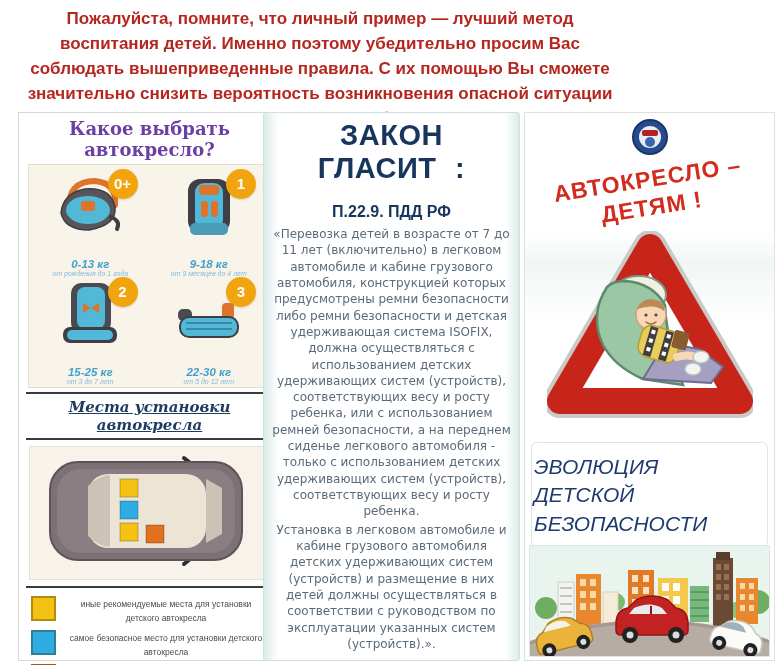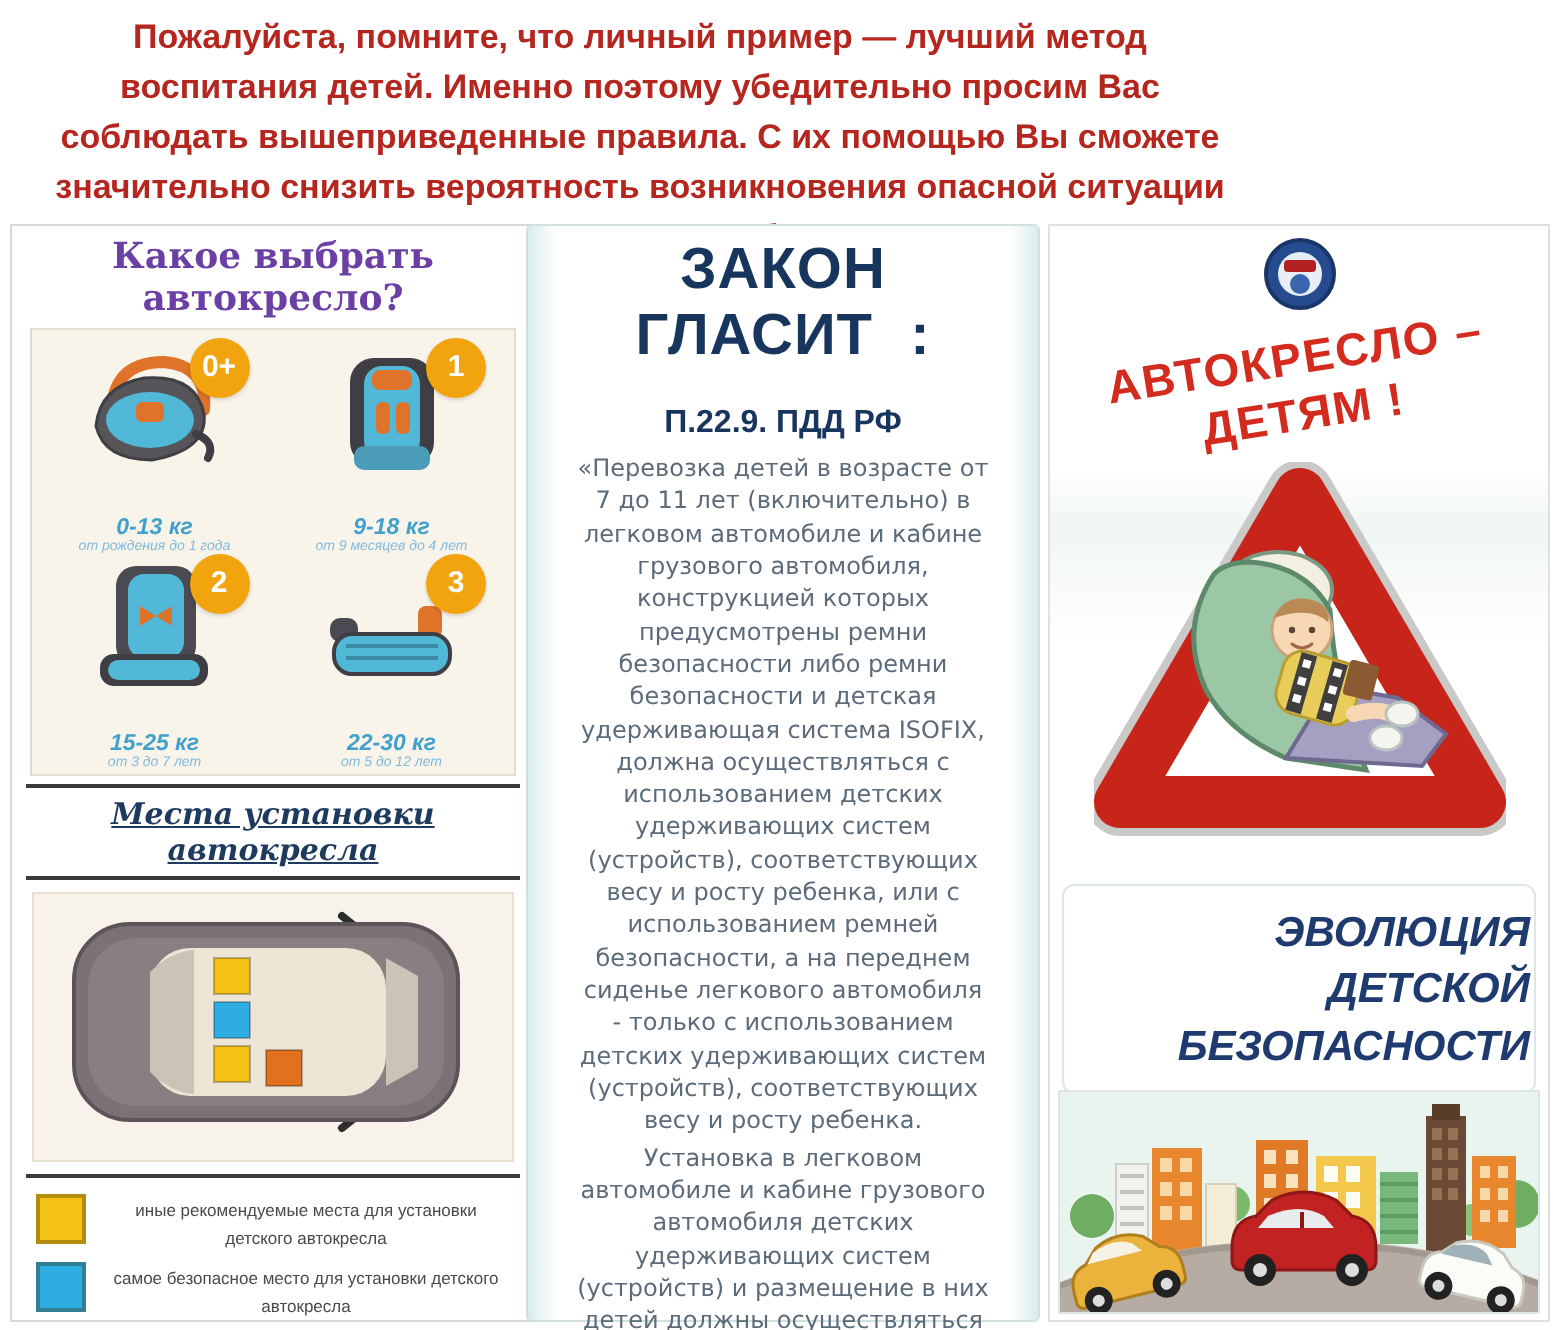--- a/index.html
+++ b/index.html
@@ -5,25 +5,25 @@
   * { margin:0; padding:0; box-sizing:border-box; }
   body { font-family:"Liberation Sans", sans-serif; background:#fff; }
   .page { position:relative; width:780px; height:665px; background:#fff; overflow:hidden; }
 
   
   .intro { position:absolute; top:7px; left:0; width:640px; padding:0 18px;
     color:#b5261f; font-weight:bold; font-size:17px; line-height:1.47; text-align:center; }
 
   
   .panel { position:absolute; top:112px; height:549px; background:#fff; }
-  .panel-left  { left:5px;   width:263px; border:1px solid #d7d7d5; }
+  .panel-left  { left:18px;   width:263px; border:1px solid #d7d7d5; }
   .panel-mid   { left:263px; width:257px; border:1px solid #cfe0de; border-radius:3px;
     background:linear-gradient(90deg,#d9ecea 0px,rgba(255,255,255,0) 14px,
       rgba(255,255,255,0) calc(100% - 14px),#d9ecea 100%),#fff;
-    padding:6px 24px 4px; }
+    padding:6px 8px 4px; }
   .panel-right { left:524px; width:251px; border:1px solid #e0e0de; }
 
   
   .lp-title { font-family:"DejaVu Serif", serif; font-weight:bold; font-size:18px;
     color:#6b3fa3; text-align:center; padding:5px 0 3px; }
   .seat-card { margin:1px 9px 4px; background:#f8f4ea; border:1px solid #e3dccb;
     display:grid; grid-template-columns:1fr 1fr; padding:6px 2px 0; }
   .seat-cell { position:relative; text-align:center; height:108px; }
   .seat-cell svg { display:block; margin:2px auto 0; }
   .badge { position:absolute; top:-2px; right:12px; width:30px; height:30px; border-radius:50%;
@@ -51,22 +51,22 @@
   
   .rp-top { position:relative; height:325px;
     background:linear-gradient(180deg,#ffffff 0 120px,#f0f6f4 150px,#ffffff 210px); }
   .rp-logo { position:absolute; top:5px; left:50%; transform:translateX(-50%); }
   .slogan { position:absolute; top:52px; left:0; right:0; text-align:center;
     transform:rotate(-9deg); color:#d32b1e; font-weight:bold; font-size:23px;
     line-height:1.22; letter-spacing:1px; }
   .tri-wrap { position:absolute; top:118px; left:50%; transform:translateX(-50%); }
   .evo-card { margin:4px 6px 0; border:1px solid #dce6e4; border-radius:6px; background:#fff;
     padding:10px 2px 8px; }
-  .evo-text { color:#1e3a6e; font-weight:bold; font-style:italic; font-size:21px;
-    line-height:1.35; text-align:right; }
+  .evo-text { color:#1e3a6e; font-weight:normal; font-style:italic; font-size:21px;
+    line-height:1.35; text-align:left; }
   .city-card { position:absolute; bottom:3px; left:4px; right:4px; height:112px;
     border:1px solid #dce6e4; overflow:hidden; }
 </style>
 </head>
 <body>
 
 <div class="page">
 
   <div class="intro">Пожалуйста, помните, что личный пример — лучший метод воспитания детей. Именно поэтому убедительно просим Вас соблюдать вышеприведенные правила. С их помощью Вы сможете значительно снизить вероятность возникновения опасной ситуации для вас и вашего ребенка.</div>
 

